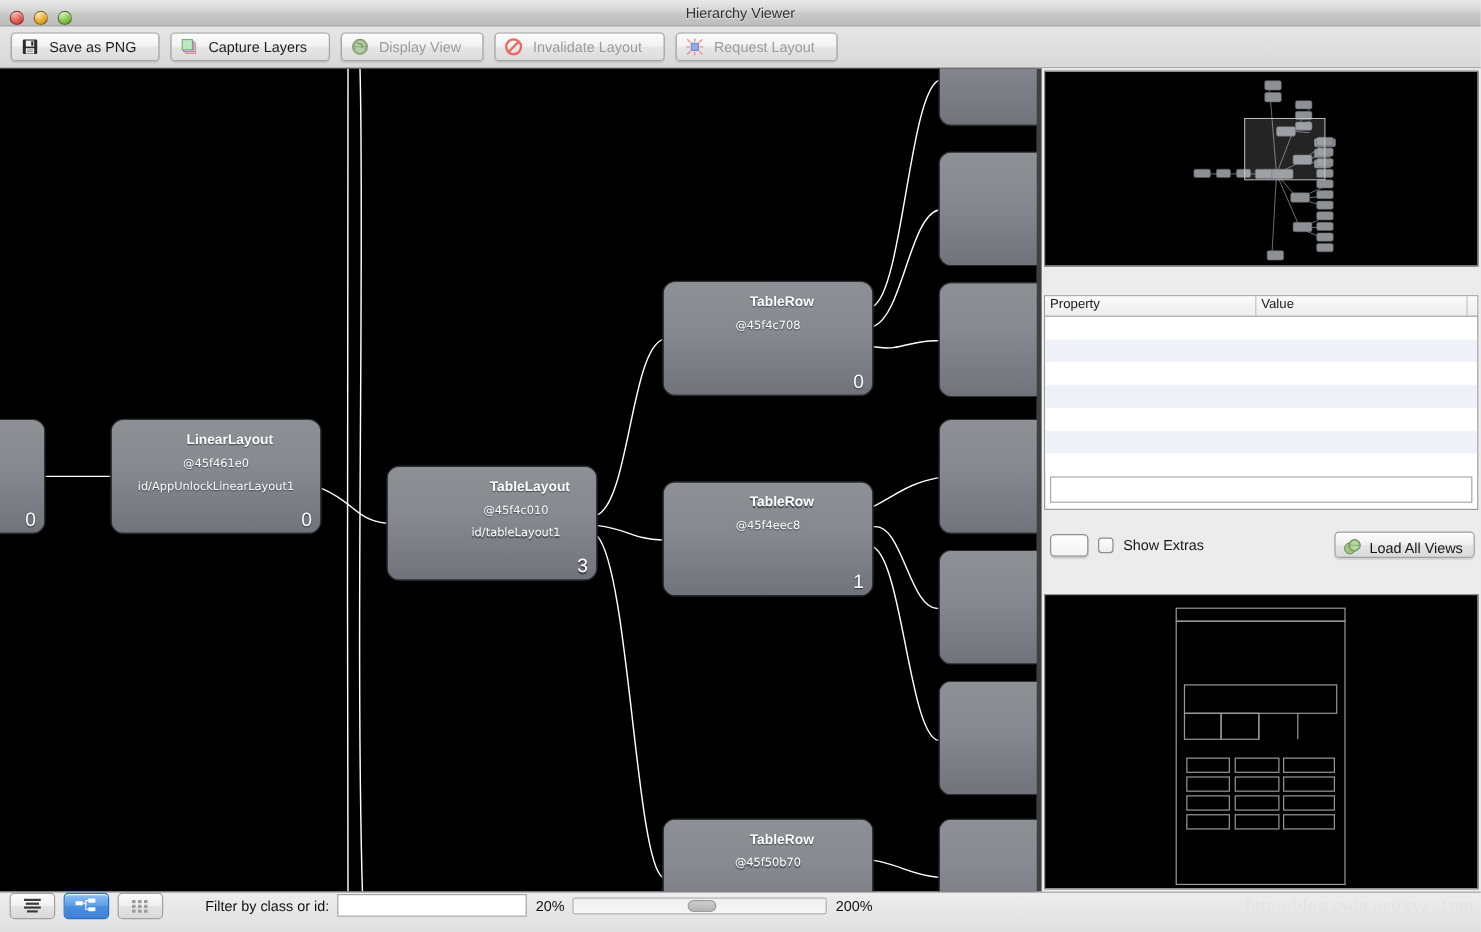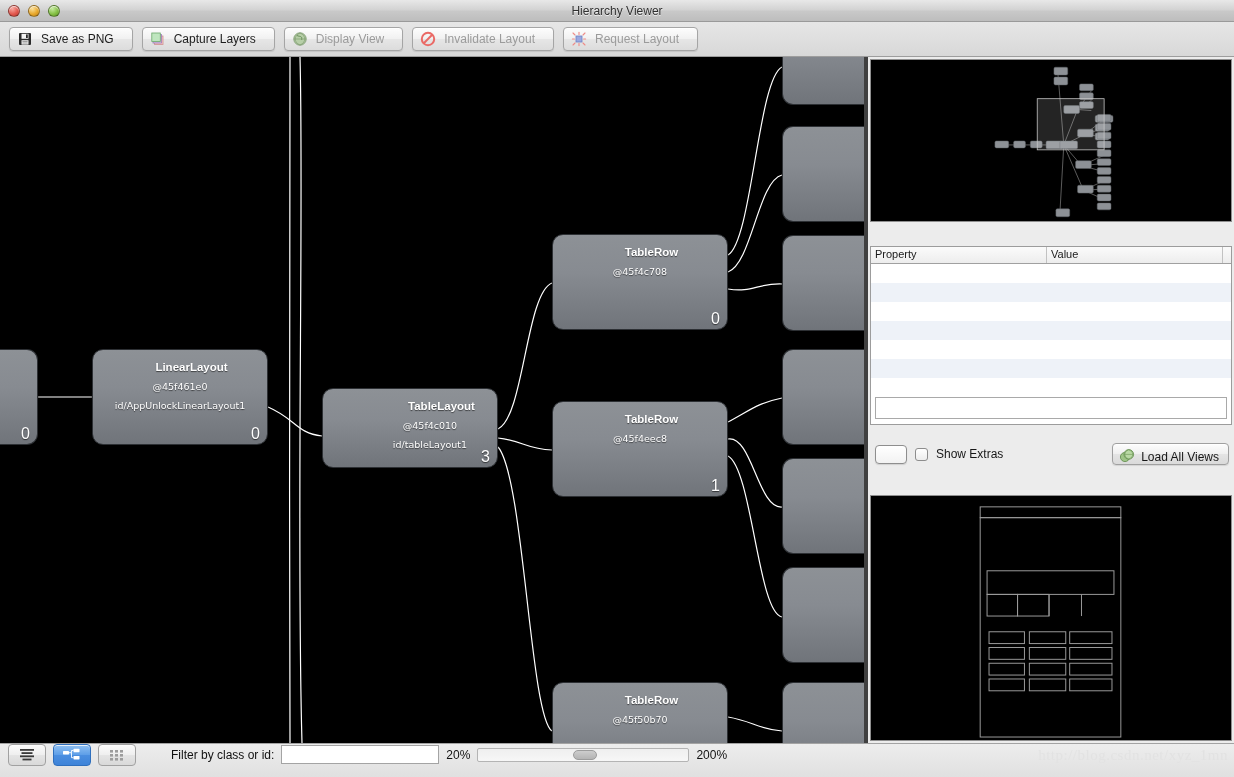--- a/index.html
+++ b/index.html
@@ -17,21 +17,21 @@
     flex-direction: column;
   }
 
   
   .titlebar {
     position: relative;
     height: 22px;
     background: linear-gradient(to bottom, #e8e8e8 0%, #d2d2d2 48%, #c9c9c9 52%, #bdbdbd 100%);
     border-bottom: 1px solid #9a9a9a;
     display: flex;
-    align-items: center;
+    align-items: flex-end;
     flex: 0 0 22px;
   }
   .traffic { display: flex; gap: 8px; margin-left: 8px; align-items: center; }
   .light {
     width: 12px; height: 12px; border-radius: 50%;
     border: 1px solid rgba(0,0,0,0.35);
     box-shadow: inset 0 1px 1px rgba(255,255,255,0.75);
   }
   .light.red    { background: radial-gradient(circle at 35% 28%, #f7a8a0 0%, #e2584e 55%, #b8362c 100%); }
   .light.yellow { background: radial-gradient(circle at 35% 28%, #fbe09a 0%, #e8a82c 55%, #bc7f12 100%); }
@@ -379,21 +379,21 @@
       <div id="nodes">
           <div class="node clip-l" style="left: -36px; top: 292px; width: 74px; height: 96px;">
             <div class="idx">0</div>
           </div>
           <div class="node" style="left: 92px; top: 292px; width: 176px; height: 96px;">
             <div class="nm">LinearLayout</div>
             <div class="addr">@45f461e0</div>
             <div class="rid">id/AppUnlockLinearLayout1</div>
             <div class="idx">0</div>
           </div>
-          <div class="node" style="left: 322px; top: 331px; width: 176px; height: 80px; padding-left: 40px;">
+          <div class="node" style="left: 322px; top: 331px; width: 176px; height: 96px; padding-left: 40px;">
             <div class="nm">TableLayout</div>
             <div class="addr">@45f4c010</div>
             <div class="rid">id/tableLayout1</div>
             <div class="idx">3</div>
           </div>
           <div class="node" style="left: 552px; top: 177px; width: 176px; height: 96px;">
             <div class="nm">TableRow</div>
             <div class="addr">@45f4c708</div>
             <div class="idx">0</div>
           </div>

